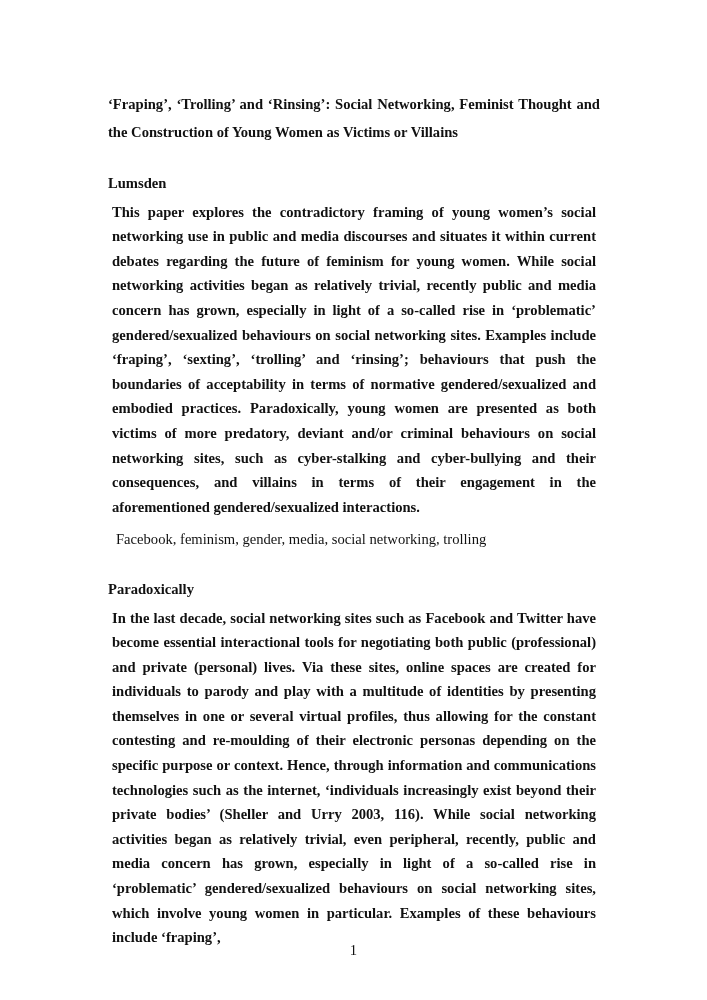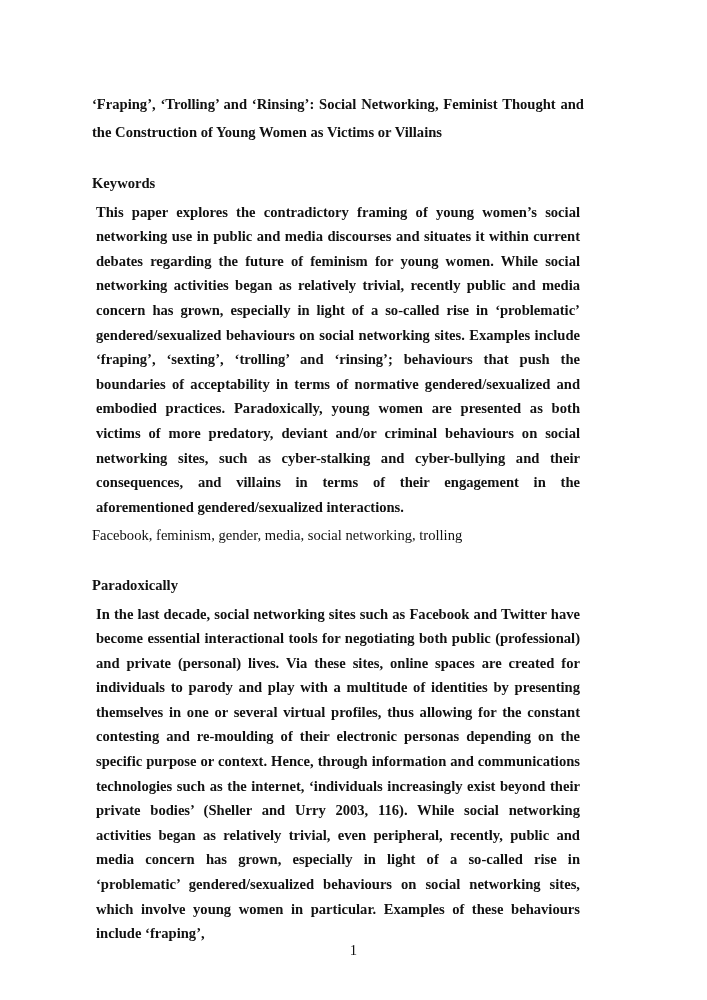--- a/index.html
+++ b/index.html
@@ -1,19 +1,19 @@
 <!DOCTYPE html>
 <html><head>
   <meta charset="utf-8">
   <style>
     html, body { margin: 0; padding: 0; background: #ffffff; }
     body { width: 707px; height: 1000px; position: relative; overflow: hidden; }
     .page {
       position: absolute;
-      left: 92px;
+      left: 108px;
       top: 90px;
       width: 492px;
       font-family: "Liberation Serif", "DejaVu Serif", serif;
       font-size: 14.6px;
       color: #111111;
       line-height: 24.6px;
     }
     .title {
       font-weight: bold;
       text-align: justify;
@@ -28,39 +28,39 @@
     .authors sup { font-size: 9px; line-height: 0; vertical-align: 6px; }
     .heading {
       font-weight: bold;
       margin: 25px 0 0 0;
     }
     .para {
       margin: 4px;
       text-align: justify;
       font-weight: bold;
     }
-    .keywords-text { margin: 0; }
+    .keywords-text { margin: 8px; }
     .page-number {
       position: absolute;
       left: 0; right: 0;
       top: 942px;
       text-align: center;
       font-family: "Liberation Serif", "DejaVu Serif", serif;
       font-size: 14.6px;
       color: #111111;
     }
   </style>
 </head>
 <body>
 
 <div class="page">
   <p class="title">‘Fraping’, ‘Trolling’ and ‘Rinsing’: Social Networking, Feminist Thought and the Construction of Young Women as Victims or Villains</p>
 
 
-  <p class="heading">Keywords</p>
+  <p class="heading">Lumsden</p>
   <p class="para">This paper explores the contradictory framing of young women’s social networking use in public and media discourses and situates it within current debates regarding the future of feminism for young women. While social networking activities began as relatively trivial, recently public and media concern has grown, especially in light of a so-called rise in ‘problematic’ gendered/sexualized behaviours on social networking sites. Examples include ‘fraping’, ‘sexting’, ‘trolling’ and ‘rinsing’; behaviours that push the boundaries of acceptability in terms of normative gendered/sexualized and embodied practices. Paradoxically, young women are presented as both victims of more predatory, deviant and/or criminal behaviours on social networking sites, such as cyber-stalking and cyber-bullying and their consequences, and villains in terms of their engagement in the aforementioned gendered/sexualized interactions.</p>
 
   <p class="keywords-text">Facebook, feminism, gender, media, social networking, trolling</p>
 
   <p class="heading">Paradoxically</p>
   <p class="para">In the last decade, social networking sites such as Facebook and Twitter have become essential interactional tools for negotiating both public (professional) and private (personal) lives. Via these sites, online spaces are created for individuals to parody and play with a multitude of identities by presenting themselves in one or several virtual profiles, thus allowing for the constant contesting and re-moulding of their electronic personas depending on the specific purpose or context. Hence, through information and communications technologies such as the internet, ‘individuals increasingly exist beyond their private bodies’ (Sheller and Urry 2003, 116). While social networking activities began as relatively trivial, even peripheral, recently, public and media concern has grown, especially in light of a so-called rise in ‘problematic’ gendered/sexualized behaviours on social networking sites, which involve young women in particular. Examples of these behaviours include ‘fraping’,</p>
 </div>
 
 <div class="page-number">1</div>
 

